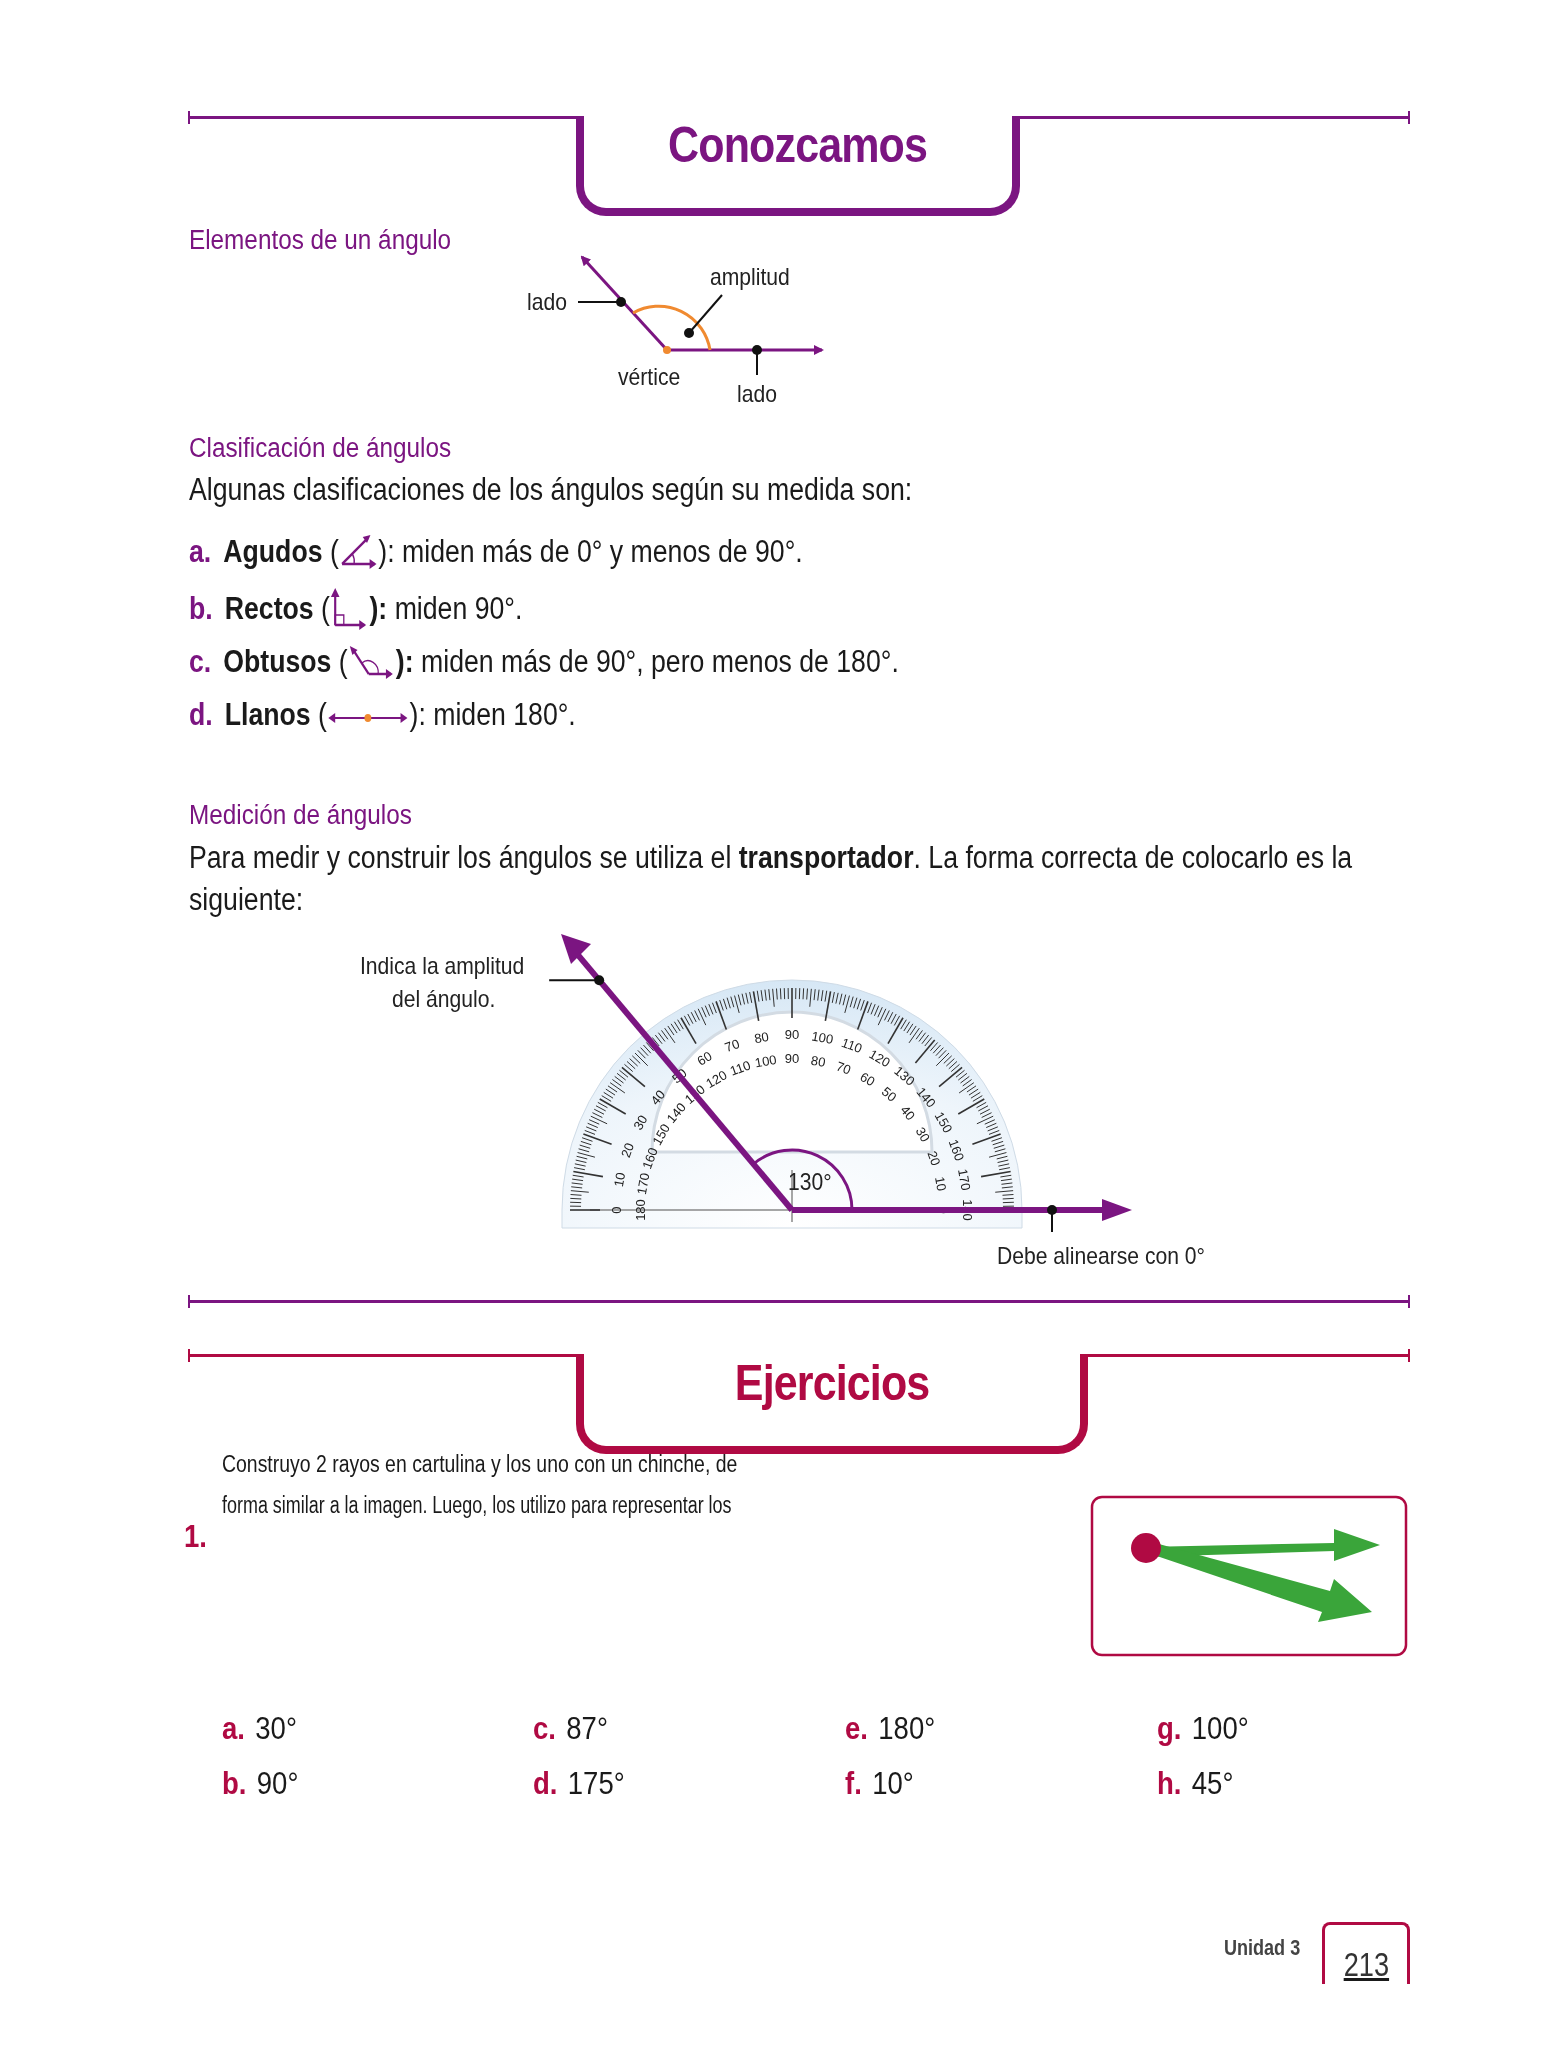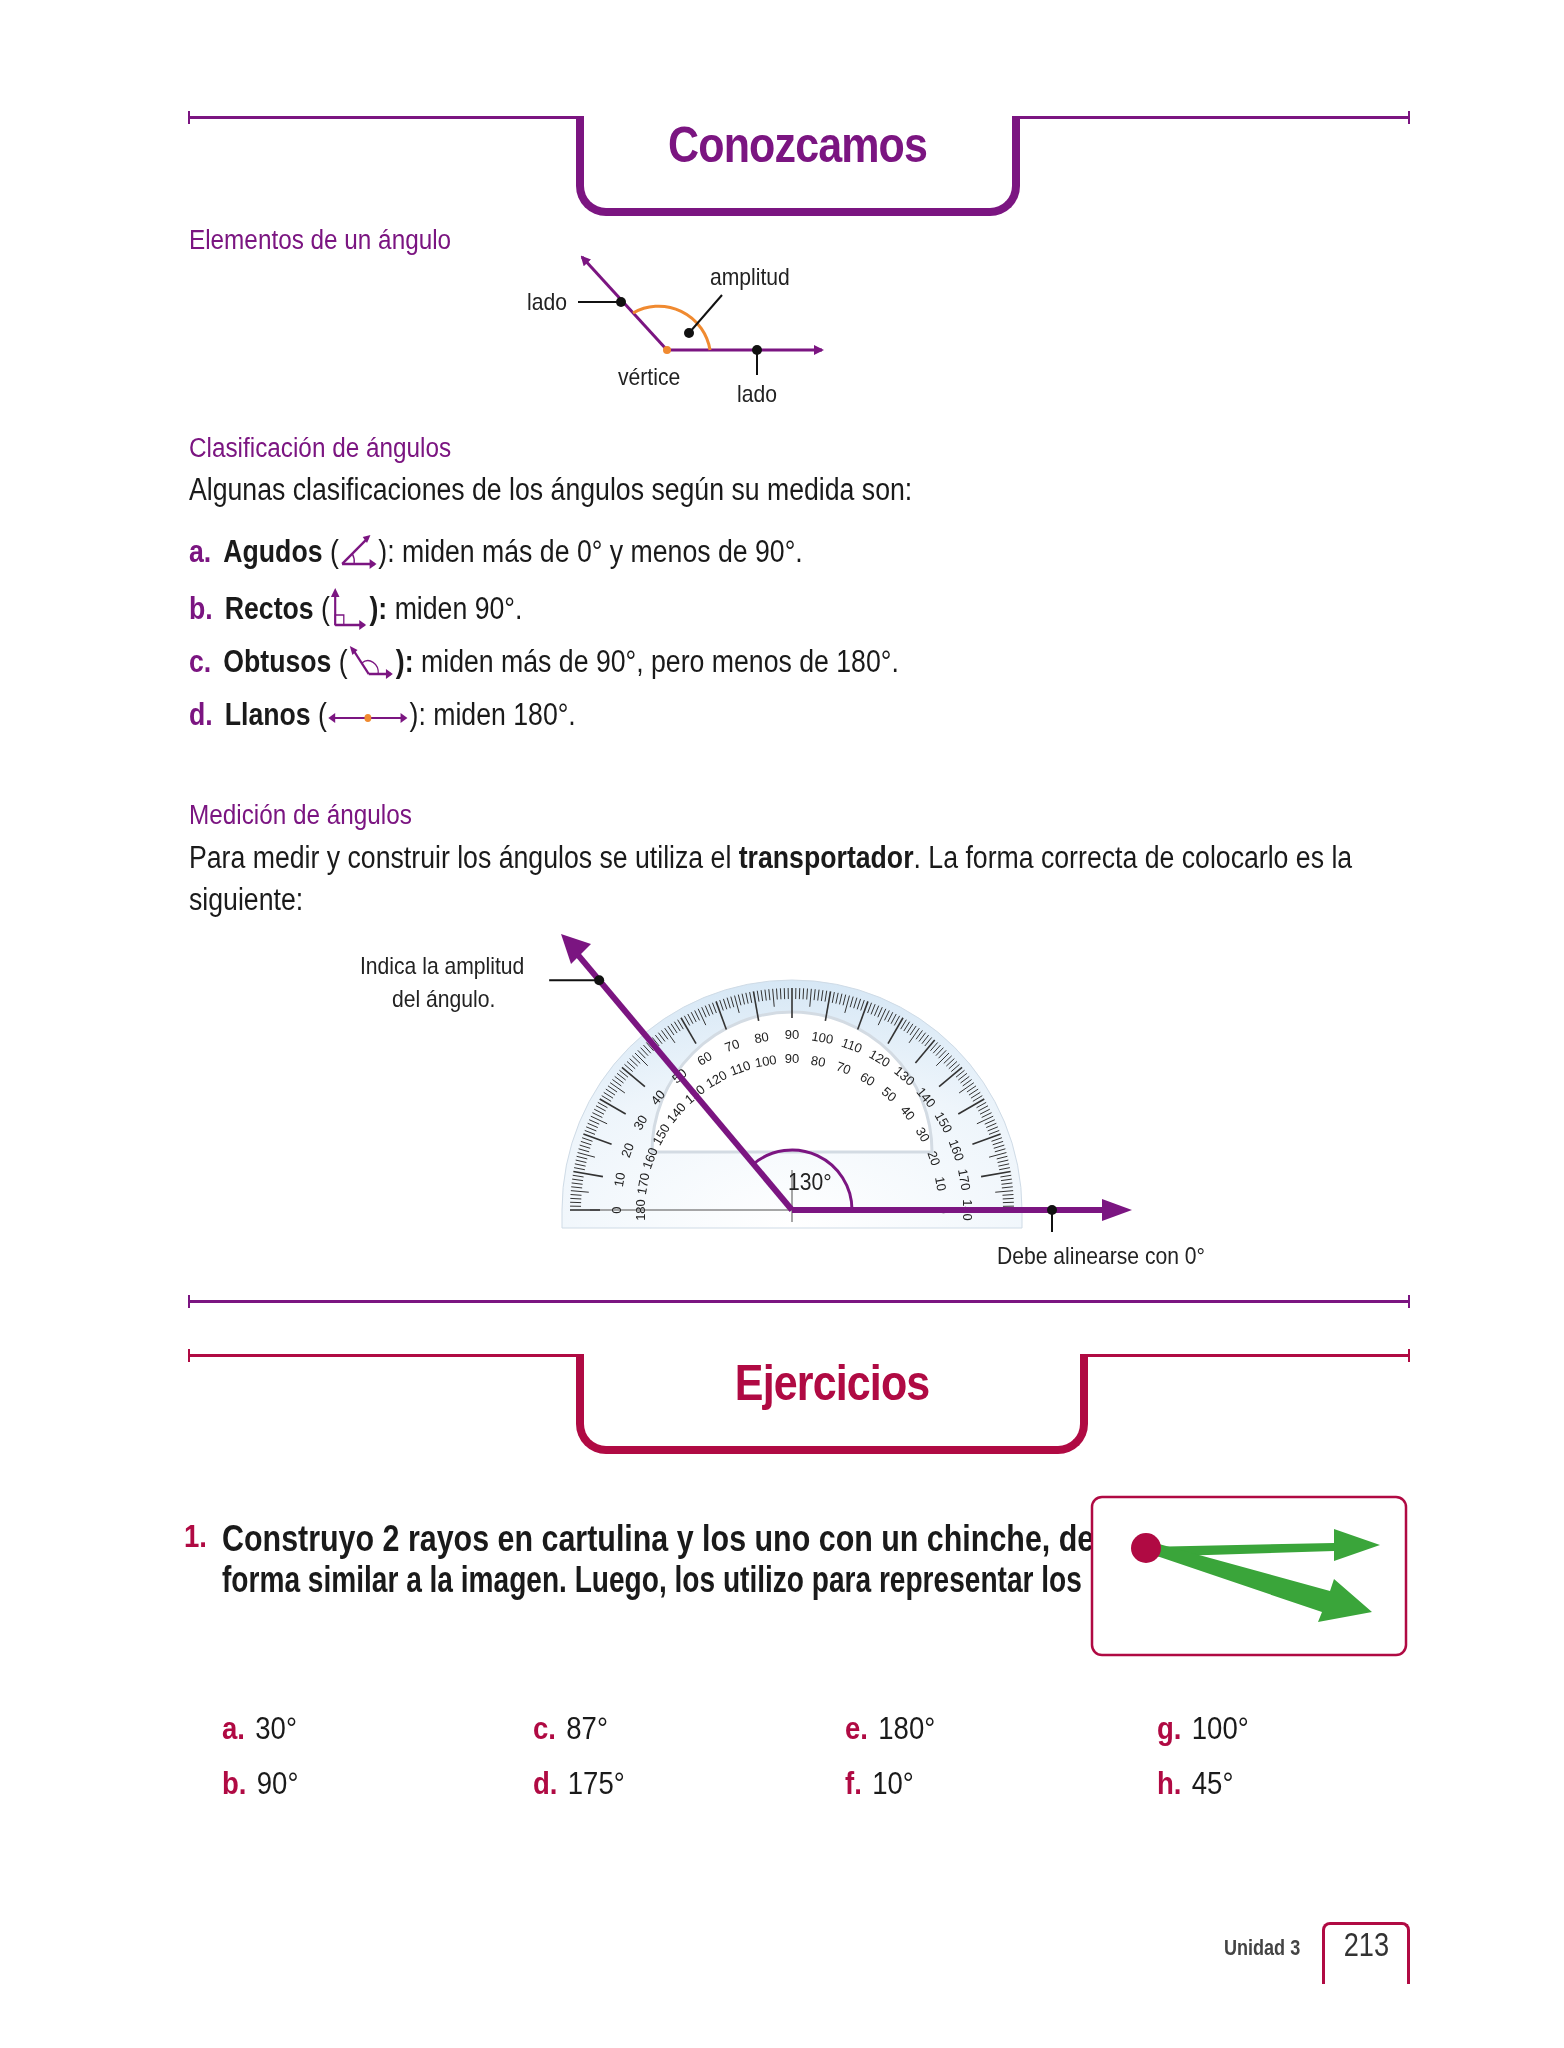--- a/index.html
+++ b/index.html
@@ -367,36 +367,36 @@
 
 <div class="rule" style="left:188px;top:1300px;width:1222px;background:#7b1581;"></div>
 
 <div class="rule" style="left:188px;top:1354px;width:1222px;background:#b00a43;"></div>
 <div class="tab-top" style="left:576px;top:1354px;width:444px;background:#b00a43;"></div>
 <div class="tab" style="left:576px;top:1354px;width:512px;height:100px;border-color:#b00a43;">
   <span class="tab-title" style="color:#b00a43;">Ejercicios</span>
 </div>
 
 <div class="abs" style="left:184px;top:1518px;font-size:32px;font-weight:bold;color:#b00a43;transform:scaleX(0.86);transform-origin:left;">1.</div>
-<div class="abs" style="left:222px;top:1518px;width:810px;font-size:36px;line-height:41px;font-weight:bold;">
+<div class="abs" style="left:222px;top:1444px;width:810px;font-size:23px;line-height:41px;">
   <div style="white-space:nowrap;transform:scaleX(0.845);transform-origin:left;">Construyo 2 rayos en cartulina y los uno con un chinche, de</div>
   <div style="white-space:nowrap;transform:scaleX(0.78);transform-origin:left;">forma similar a la imagen. Luego, los utilizo para representar los</div>
 </div>
 <svg class="abs" style="left:1090px;top:1495px;" width="318" height="162" viewBox="0 0 318 162">
   <rect x="2" y="2" width="314" height="158" rx="10" fill="#fff" stroke="#b00a43" stroke-width="2.5"></rect>
   <path d="M54,52 L244,48 L244,34 L290,50 L244,66 L244,56 L54,62Z" fill="#3aa53a"></path>
   <path d="M52,56 L232,117 L228,127 L282,117 L244,84 L240,96 L58,46Z" fill="#3aa53a"></path>
   <circle cx="56" cy="53" r="15" fill="#b00a43"></circle>
 </svg>
 
 <div class="ex-item" style="left:222px;top:1710px;"><span class="letter">a.</span><span>30°</span></div>
 <div class="ex-item" style="left:222px;top:1765px;"><span class="letter">b.</span><span>90°</span></div>
 <div class="ex-item" style="left:533px;top:1710px;"><span class="letter">c.</span><span>87°</span></div>
 <div class="ex-item" style="left:533px;top:1765px;"><span class="letter">d.</span><span>175°</span></div>
 <div class="ex-item" style="left:845px;top:1710px;"><span class="letter">e.</span><span>180°</span></div>
 <div class="ex-item" style="left:845px;top:1765px;"><span class="letter">f.</span><span>10°</span></div>
 <div class="ex-item" style="left:1157px;top:1710px;"><span class="letter">g.</span><span>100°</span></div>
 <div class="ex-item" style="left:1157px;top:1765px;"><span class="letter">h.</span><span>45°</span></div>
 
 <div class="abs" style="left:1224px;top:1935px;font-size:22px;font-weight:bold;color:#444;transform:scaleX(0.82);transform-origin:left;">Unidad 3</div>
-<div class="abs" style="left:1322px;top:1922px;width:88px;height:62px;border:3px solid #b00a43;border-bottom:none;border-radius:8px 8px 0 0;box-sizing:border-box;display:flex;align-items:flex-start;justify-content:center;">
+<div class="abs" style="left:1322px;top:1922px;width:88px;height:62px;border:3px solid #b00a43;border-bottom:none;border-radius:8px 8px 0 0;box-sizing:border-box;display:flex;align-items:flex-end;justify-content:center;text-decoration:underline;">
   <span style="font-size:34px;color:#333;transform:scaleX(0.8);">213</span>
 </div>
 
 </body></html>

